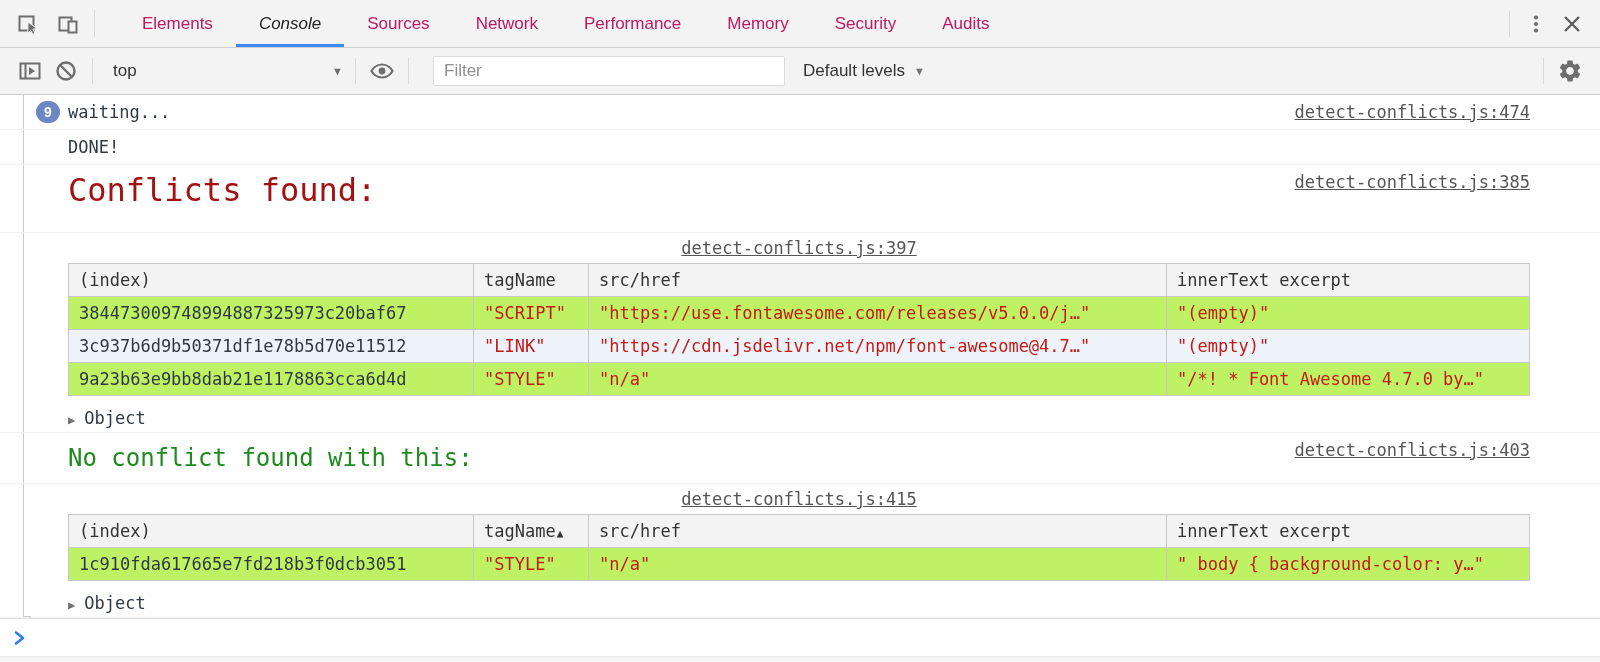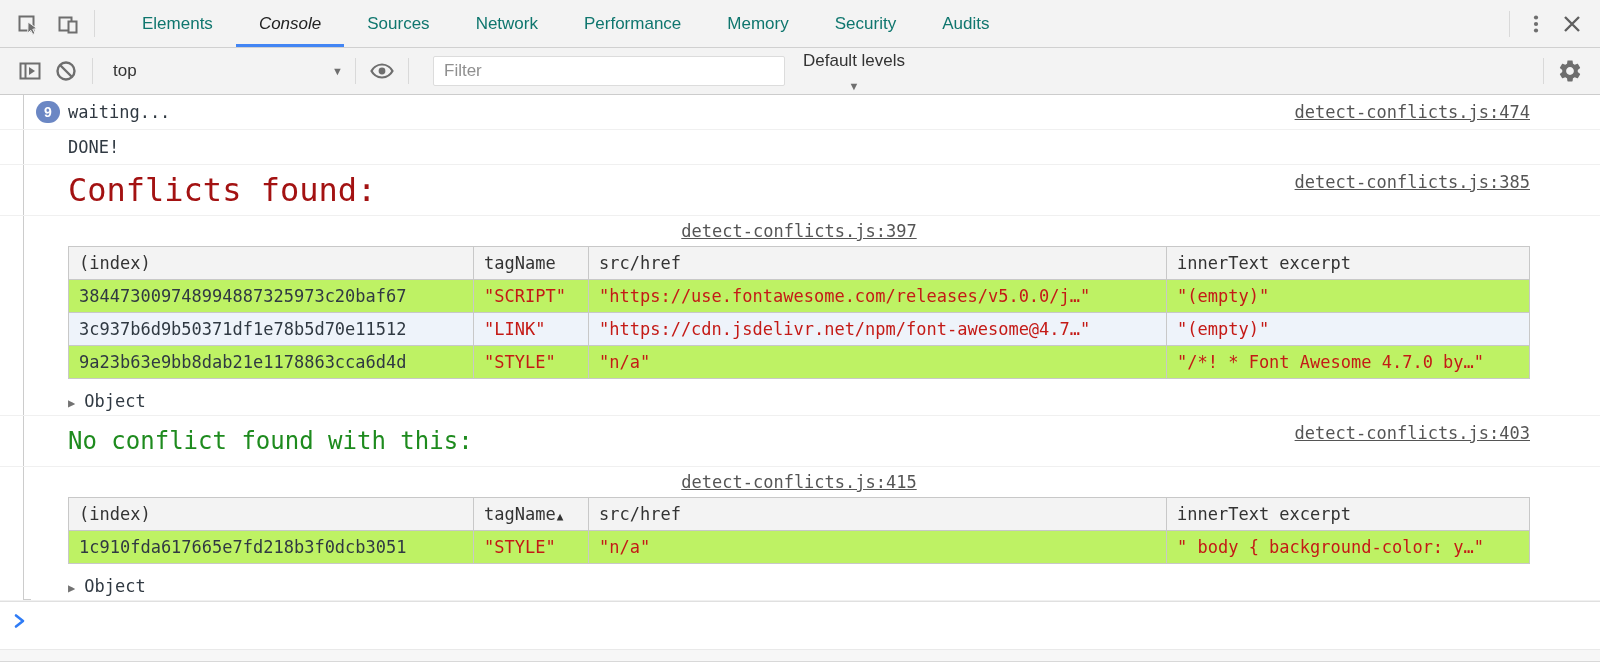--- a/index.html
+++ b/index.html
@@ -6,44 +6,44 @@
   html,body { width:1600px; height:662px; }
   body { font-family:"Liberation Sans", sans-serif; background:#fff; overflow:hidden; }
   .devtools { width:1600px; height:662px; display:flex; flex-direction:column; border-bottom:1px solid #d8d8d8; }
 
   
   .tabbar { flex:0 0 48px; background:#f3f3f3; border-bottom:1px solid #d0d0d0; display:flex; align-items:stretch; }
   .tabbar-icons { display:flex; align-items:center; padding-left:10px; gap:4px; }
   .icon-btn { width:36px; height:36px; display:flex; align-items:center; justify-content:center; color:#6e6e6e; }
   .vdiv { width:1px; background:#d9d9d9; margin:10px 8px; }
   .tabs { display:flex; margin-left:16px; }
-  .tab { padding:0 23px; display:flex; align-items:center; font-size:17px; color:#0f766e; position:relative; }
+  .tab { padding:0 23px; display:flex; align-items:center; font-size:17px; color:#be185d; position:relative; }
   .tab.active { color:#222;font-style:italic; }
   .tab.active::after { content:""; position:absolute; left:0; right:0; bottom:0; height:3px; background:var(--accent-blue,#4285f4); }
   .tabbar-right { margin-left:auto; display:flex; align-items:center; padding-right:10px; }
 
   
   .toolbar { flex:0 0 47px; background:#f3f3f3; border-bottom:1px solid #ccc; display:flex; align-items:center; padding:0 12px; }
   .ctx-select { width:238px; margin-left:8px; display:flex; align-items:center; justify-content:space-between; font-size:17px; color:#333; padding:0 4px; }
   .arrow { font-size:11px; color:#6e6e6e; }
   .filter-input { width:352px; height:30px; border:1px solid #dcdcdc; background:#fff; font-size:17px; padding:0 10px; margin-left:16px; color:#333; border-radius:2px; font-family:"Liberation Sans",sans-serif; }
   .filter-input::placeholder { color:#8f8f8f; }
-  .levels { display:flex; align-items:center; gap:9px; margin-left:18px; font-size:17px; color:#333;flex-direction:column; }
+  .levels { display:flex; align-items:center; gap:9px; margin-left:18px; font-size:17px; color:#333; }
   .spacer { flex:1; }
 
   
   .console-area { flex:1; background:#fff; display:flex; flex-direction:column; position:relative; font-family:"DejaVu Sans Mono", monospace; }
   .messages { position:relative; }
   .guide { position:absolute; left:23px; top:0; bottom:1px; width:1px; background:#ccc; }
   .guide::after { content:""; position:absolute; bottom:0; left:0; width:8px; height:1px; background:#ccc; }
   .crow { position:relative; padding:6px 70px 6px 68px; border-bottom:1px solid #f0f0f0; font-size:17px; color:#303942; display:flex; align-items:flex-start; }
   .crow .msg { flex:1; line-height:22px; }
   .srclink { color:var(--link-gray,#555); text-decoration:underline; white-space:nowrap; line-height:22px; }
   .badge { position:absolute; left:36px; top:6px; min-width:24px; height:22px; padding:0 4px; border-radius:12px; background:var(--badge-blue,#6b87c4); color:#fff; font-size:14px; font-weight:bold; display:flex; align-items:center; justify-content:center; font-family:"Liberation Sans",sans-serif; }
-  .big-red { padding-top:6px; padding-bottom:6px; }
+  .big-red { padding-top:6px; padding-bottom:23px; }
   .big-red .msg { font-size:32px; line-height:38px; color:var(--big-red,#a31212); }
   .big-green { padding-top:6px; padding-bottom:6px; }
   .big-green .msg { font-size:24px; line-height:38px; color:var(--big-green,#1e8b1e); }
   .table-msg { flex-direction:column; align-items:center; padding-top:4px; padding-bottom:8px; border-bottom:none; }
   .table-msg .linkline { text-align:right; margin-bottom:4px; line-height:22px; }
   .ctable { border-collapse:collapse; table-layout:fixed; width:1462px; background:#bef264; }
   .ctable th, .ctable td { border:1px solid #c8c8c8; padding:6px 10px; font-size:17px; text-align:left; font-weight:normal; overflow:hidden; white-space:nowrap; }
   .ctable th { background:#f3f3f3; color:#333; }
   .ctable td { color:#303942; }
   .ctable td.str { color:var(--string-red,#c41a16); }

